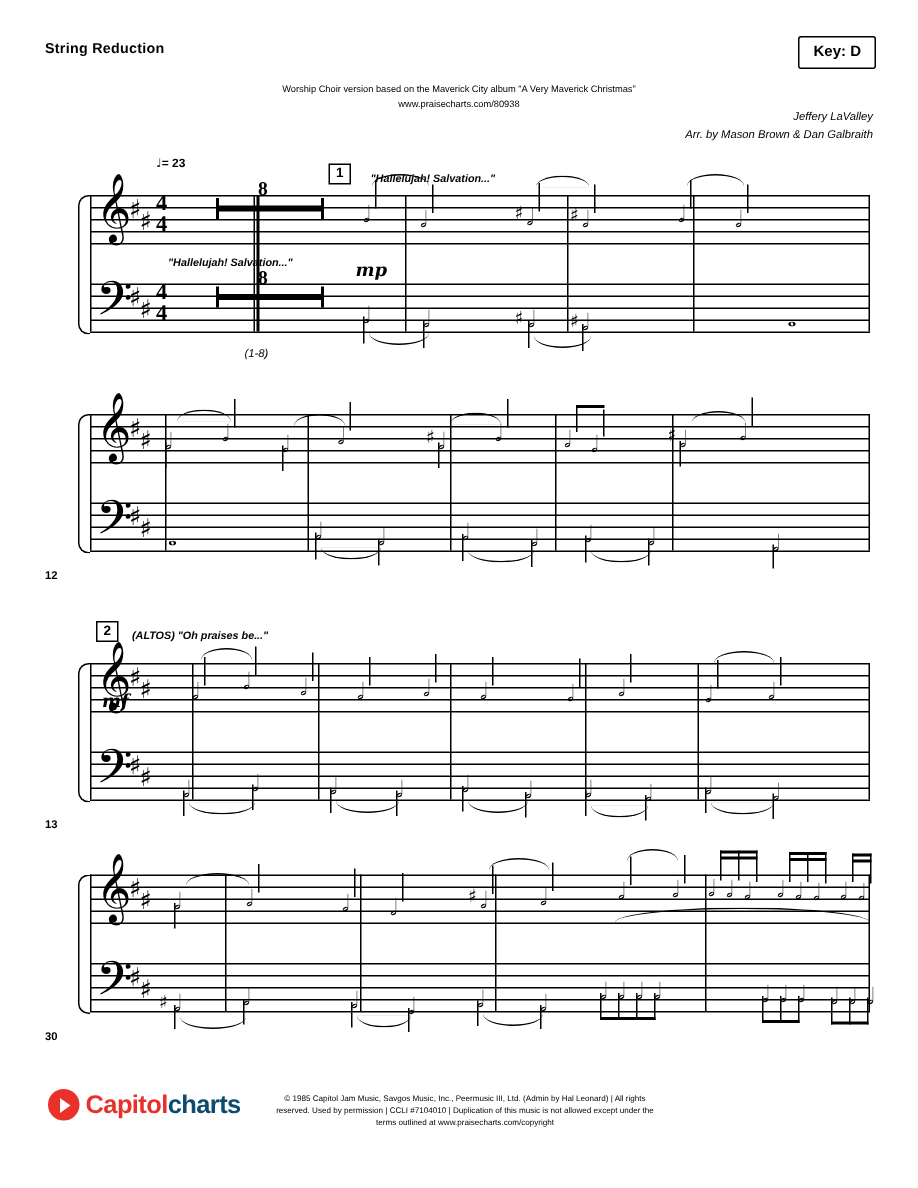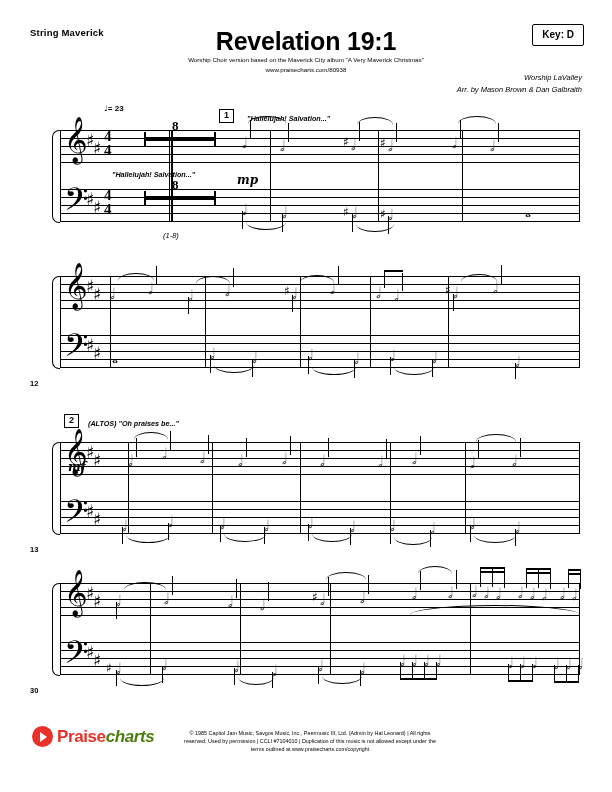--- a/index.html
+++ b/index.html
@@ -273,33 +273,32 @@
     border-left: 7px solid #fff;
     border-top: 5px solid transparent;
     border-bottom: 5px solid transparent;
   }
   .logo-text {
     font-size: 17px;
     font-weight: bold;
     letter-spacing: -0.4px;
   }
   .logo-praise { color: #e8312a; }
-  .logo-charts { color: #4d7c0f; font-style: italic; }
+  .logo-charts { color: #0c4a6e; }
 </style>
 </head>
 <body>
 
 <div class="page">
 
-  <div class="hdr-instrument">String Maverick</div>
-  <div class="hdr-title">Revelation 19:1</div>
+  <div class="hdr-instrument">String Reduction</div>
   <div class="hdr-sub1">Worship Choir version based on the Maverick City album "A Very Maverick Christmas"</div>
   <div class="hdr-sub2">www.praisecharts.com/80938</div>
   <div class="key-box">Key: D</div>
-  <div class="hdr-writer">Worship LaValley</div>
+  <div class="hdr-writer">Jeffery LaValley</div>
   <div class="hdr-arr">Arr. by Mason Brown &amp; Dan Galbraith</div>
 
   <div class="system" style="top:118px;">
 
     <div class="tempo" style="left:104px; top:-14px;">
       <span style="font-family:'DejaVu Sans',sans-serif;">♩</span><span>= 23</span>
     </div>
 
     <div class="rehearsal" style="left:219px; top:-9px;">1</div>
     <div class="lyric-cue" style="left:247px; top:-4px;">"Hallelujah! Salvation..."</div>
@@ -712,17 +711,17 @@
 
   <div class="footer-copy">
     <div>© 1985 Capitol Jam Music, Savgos Music, Inc., Peermusic III, Ltd. (Admin by Hal Leonard) | All rights</div>
     <div>reserved. Used by permission | CCLI #7104010 | Duplication of this music is not allowed except under the</div>
     <div>terms outlined at www.praisecharts.com/copyright</div>
   </div>
 
   <div class="logo">
     <div class="logo-mark"></div>
     <div class="logo-text">
-      <span class="logo-praise">Praise</span><span class="logo-charts">charts</span>
+      <span class="logo-praise">Capitol</span><span class="logo-charts">charts</span>
     </div>
   </div>
 
 </div>
 
 </body></html>

